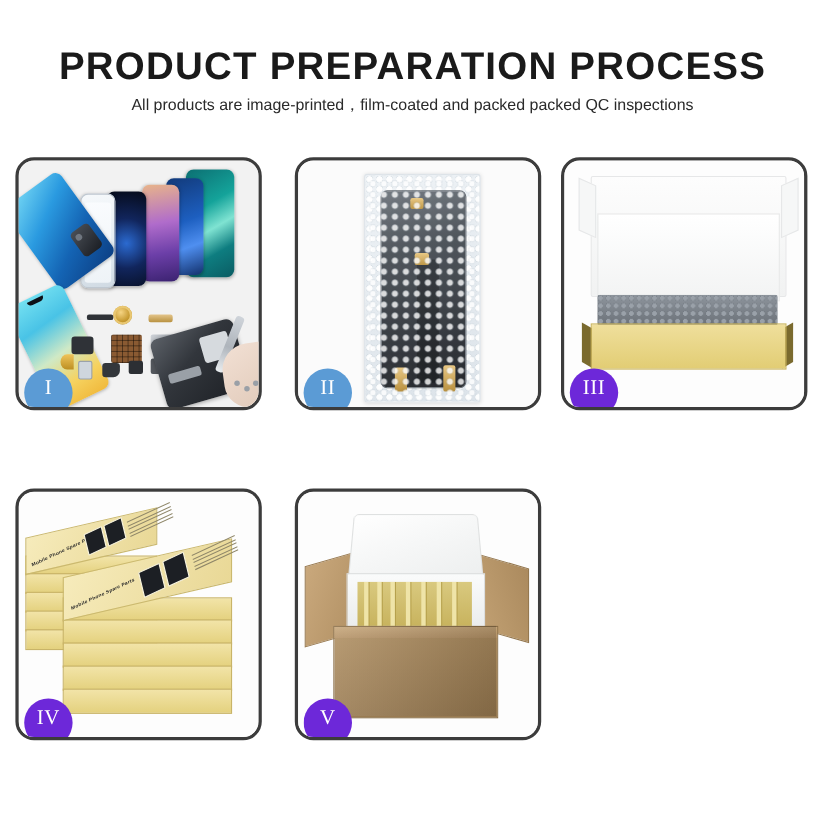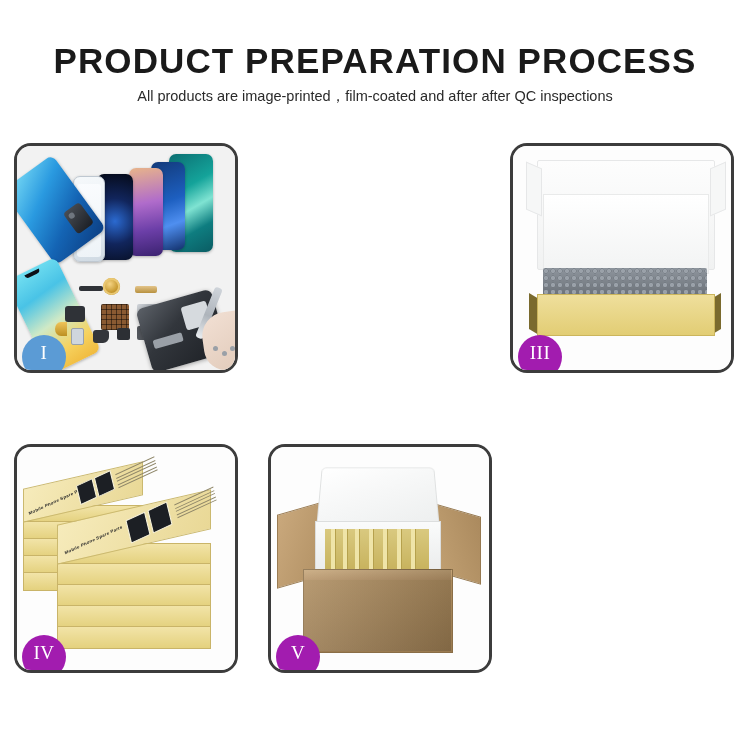--- a/index.html
+++ b/index.html
@@ -40,21 +40,21 @@
 
   .badge {
     position: absolute; left: 5px; bottom: -9px;
     width: 44px; height: 44px; border-radius: 50%;
     background: #5b9bd5; color: #ffffff;
     font-family: "Liberation Serif", serif;
     font-size: 19px; letter-spacing: .5px;
     display: flex; align-items: flex-start; justify-content: center;
     padding-top: 7px; box-sizing: border-box; z-index: 40;
   }
-  .badge.light { background: #a21caf; }
+  .badge.light { background: #6d28d9; }
 
   
   .p1bg { position:absolute; inset:0; background:#f2f2f2; }
   .ph {
     position: absolute; border-radius: 7px; overflow: hidden;
     box-shadow: 0 1px 3px rgba(0,0,0,.28);
   }
   .ph-teal  { left:152px; top:8px;  width:44px;  height:98px;
     background: linear-gradient(150deg,#0c6f72 0%,#14a39a 35%,#7fe3d2 55%,#0e7d80 75%,#0a5c63 100%); }
   .ph-blue2 { left:134px; top:16px; width:34px;  height:88px;
@@ -324,21 +324,21 @@
     position:absolute; left:46px; top:146px; width:16px; height:20px;
     background:#a78a62; border-radius:1px; transform: skewY(14deg);
   }
 </style>
 </head>
 <body>
 
 <div id="root">
 
   <div class="title">PRODUCT PREPARATION PROCESS</div>
-  <div class="subtitle">All products are image-printed，film-coated and after after QC inspections</div>
+  <div class="subtitle">All products are image-printed，film-coated and packed packed QC inspections</div>
 
   <div class="grid">
 
     <div class="panel r1 c1">
       <div class="stage">
         <div class="p1bg"></div>
 
         <div class="ph ph-teal"></div>
         <div class="ph ph-blue2"></div>
         <div class="ph ph-purple"></div>
@@ -367,20 +367,36 @@
         <div class="hand"></div>
         <div class="screws">
             <i></i>
             <i></i>
             <i></i>
           </div>
       </div>
       <div class="badge">I</div>
     </div>
 
+    <div class="panel r1 c2">
+      <div class="stage">
+        <div class="p2bg"></div>
+        <div class="bw-wrap">
+          <div class="bw-part">
+            <div class="bw-flex"></div>
+            <div class="bw-gold1"></div>
+            <div class="bw-gold2"></div>
+            <div class="bw-gold3"></div>
+            <div class="bw-gold4"></div>
+          </div>
+          <div class="bw-film"></div>
+        </div>
+      </div>
+      <div class="badge">II</div>
+    </div>
 
     <div class="panel r1 c3">
       <div class="stage">
         <div class="p3bg"></div>
         <div class="k3-lidback"></div>
         <div class="k3-foam"></div>
         <div class="k3-bubble"></div>
         <div class="k3-side-l"></div>
         <div class="k3-side-r"></div>
         <div class="k3-front"></div>

